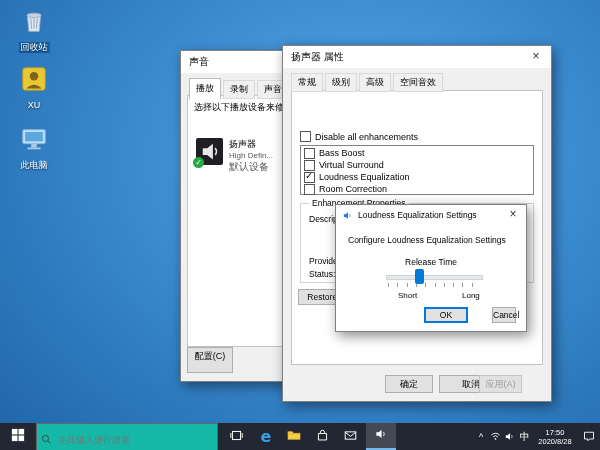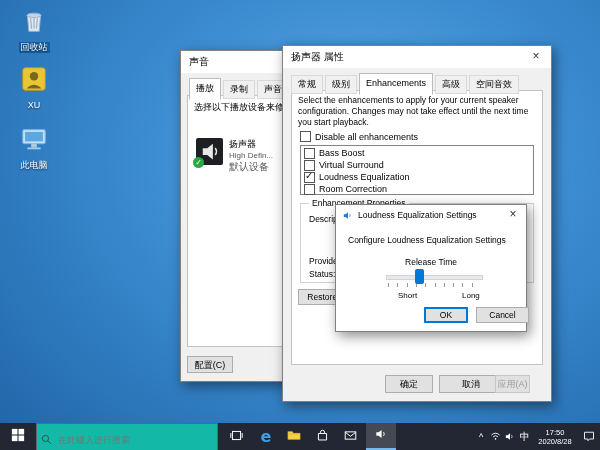--- a/index.html
+++ b/index.html
@@ -106,37 +106,35 @@
             </svg>
           <div style="position:absolute;left:-3px;bottom:-3px;width:11px;height:11px;border-radius:50%;background:#27a845;color:#fff;font-size:8px;line-height:11px;text-align:center;">✓</div>
         </div>
         <div>
           <div style="font-size:9px;color:#000;">扬声器</div>
           <div style="font-size:8px;color:#5a5a5a;">High Defin...</div>
           <div style="font-size:10px;color:#5a5a5a;">默认设备</div>
         </div>
       </div>
     </div>
-    <div class="btn" style="left:6px;bottom:8px;width:46px;height:17px;line-height:16px;">配置(C)</div>
+    <div class="btn" style="left:6px;bottom:8px;width:46px;height:26px;line-height:16px;">配置(C)</div>
   </div>
 
   <div class="dialog" id="props-dialog" style="left:265px;top:45px;width:270px;height:357px;z-index:5;margin-left:17px;">
     <div class="titlebar">
       <span>扬声器 属性</span>
       <div class="close-btn">×</div>
     </div>
     <div class="tabs">
       <div class="tab">常规</div>
       <div class="tab">级别</div>
-      <div class="tab active">Enhancements</div>
       <div class="tab">高级</div>
       <div class="tab">空间音效</div>
     </div>
     <div class="page" style="left:8px;right:8px;top:44px;bottom:36px;">
-      <div style="position:absolute;top:4px;left:6px;right:6px;font-size:8.5px;line-height:11px;color:#000;">Select the enhancements to apply for your current speaker configuration. Changes may not take effect until the next time you start playback.</div>
 
       <div style="position:absolute;top:40px;left:8px;display:flex;align-items:center;gap:4px;">
         <span class="cb"></span>
         <span style="font-size:9px;color:#000;">Disable all enhancements</span>
       </div>
 
       <div style="position:absolute;top:54px;left:8px;right:8px;height:50px;border:1px solid #7f8489;background:#fff;padding-top:1px;box-sizing:border-box;">
         <div class="list-row">
           <span class="cb" data-checked="false"></span>
           <span>Bass Boost</span>
@@ -161,21 +159,21 @@
         <div style="position:absolute;top:8px;left:66px;right:6px;height:40px;border:1px solid #ababab;background:#fff;"></div>
         <span class="field-label" style="top:52px;left:8px;">Provider:</span>
         <span class="field-label" style="top:65px;left:8px;">Status:</span>
       </div>
 
       <div class="btn" style="top:198px;left:6px;width:82px;height:16px;line-height:14px;font-size:8.5px;">Restore Defaults</div>
     </div>
 
     <div class="btn" style="left:102px;bottom:8px;width:48px;height:18px;line-height:16px;">确定</div>
     <div class="btn" style="left:156px;bottom:8px;width:64px;height:18px;line-height:16px;">取消</div>
-    <div class="btn disabled" style="left:212px;bottom:8px;width:35px;height:18px;line-height:16px;">应用(A)</div>
+    <div class="btn disabled" style="left:196px;bottom:8px;width:43px;height:18px;line-height:16px;">应用(A)</div>
   </div>
 
   <div class="dialog" id="loudness-dialog" style="left:335px;top:204px;width:192px;height:128px;background:#fff;z-index:8;">
     <div class="titlebar" style="height:20px;padding-left:6px;">
       <span style="width:11px;height:11px;margin-right:5px;flex:none;">
         <svg viewBox="0 0 24 24" width="11" height="11">
             <path fill="#1e7ad4" d="M4 9v6h4l5 4V5L8 9H4z"></path>
             <path d="M16 8.5c2 2 2 5 0 7" stroke="#1e7ad4" stroke-width="1.6" fill="none"></path>
           </svg>
       </span>
@@ -186,21 +184,21 @@
     <div style="position:absolute;top:52px;left:0;width:100%;text-align:center;font-size:8.5px;color:#000;">Release Time</div>
 
     <div style="position:absolute;top:70px;left:50px;width:95px;height:3px;background:#e6e9ea;border:1px solid #d0d4d6;"></div>
     <div style="position:absolute;top:78px;left:52px;width:93px;height:4px;background:repeating-linear-gradient(to right,#9a9a9a 0,#9a9a9a 1px,transparent 1px,transparent 9.3px);"></div>
     <div style="position:absolute;top:64px;left:79px;width:9px;height:15px;background:#0078d7;border-radius:2px;"></div>
 
     <span style="position:absolute;top:86px;left:62px;font-size:8px;color:#000;">Short</span>
     <span style="position:absolute;top:86px;left:126px;font-size:8px;color:#000;">Long</span>
 
     <div class="btn focused" style="top:102px;left:88px;width:44px;height:16px;line-height:12px;font-size:8.5px;">OK</div>
-    <div class="btn" style="top:102px;left:140px;width:53px;height:16px;line-height:14px;font-size:8.5px;">Cancel</div>
+    <div class="btn" style="top:102px;left:156px;width:24px;height:16px;line-height:14px;font-size:8.5px;">Cancel</div>
   </div>
 
   <div id="taskbar">
     <div class="tb-btn" style="left:0;width:36px;">
       <span>
         <svg viewBox="0 0 16 16" width="14" height="14">
             <rect x="1" y="1" width="6.4" height="6.4" fill="#fff"></rect>
             <rect x="8.6" y="1" width="6.4" height="6.4" fill="#fff"></rect>
             <rect x="1" y="8.6" width="6.4" height="6.4" fill="#fff"></rect>
             <rect x="8.6" y="8.6" width="6.4" height="6.4" fill="#fff"></rect>

